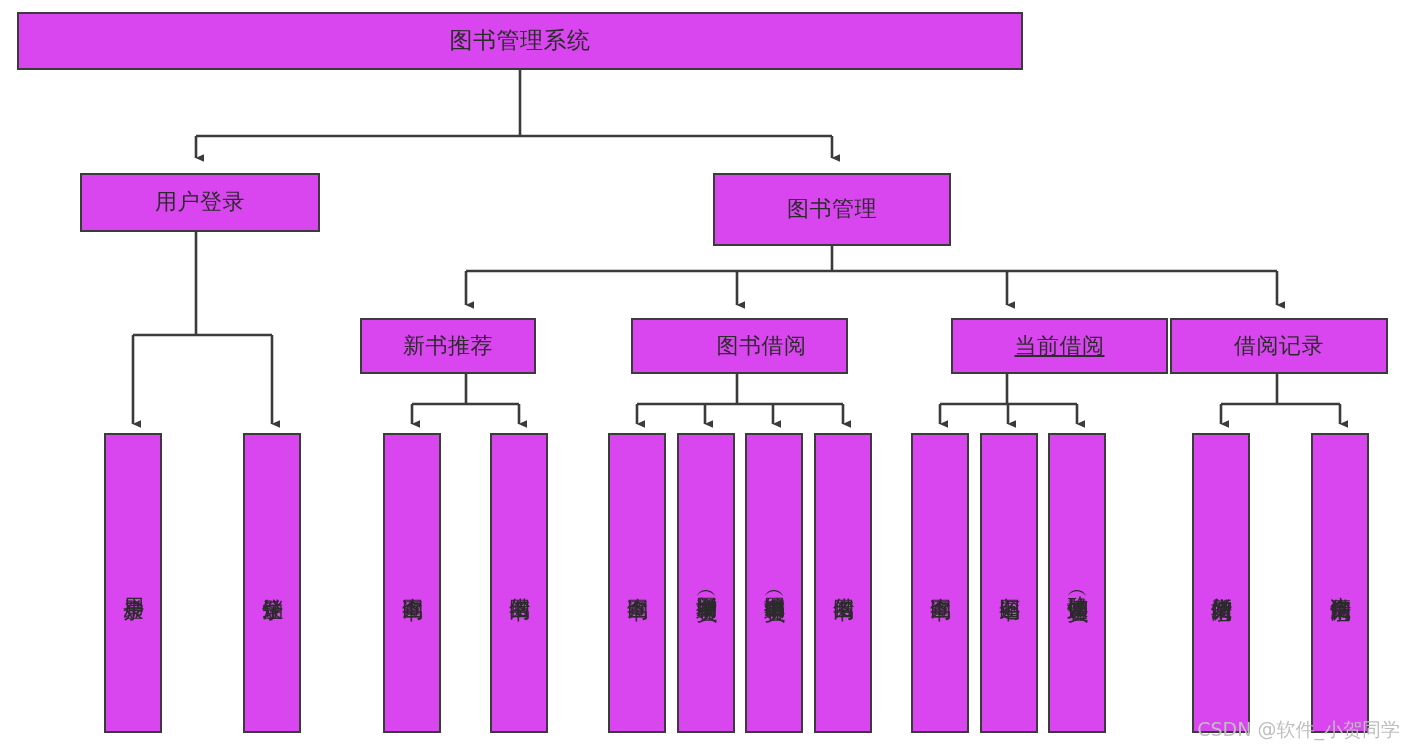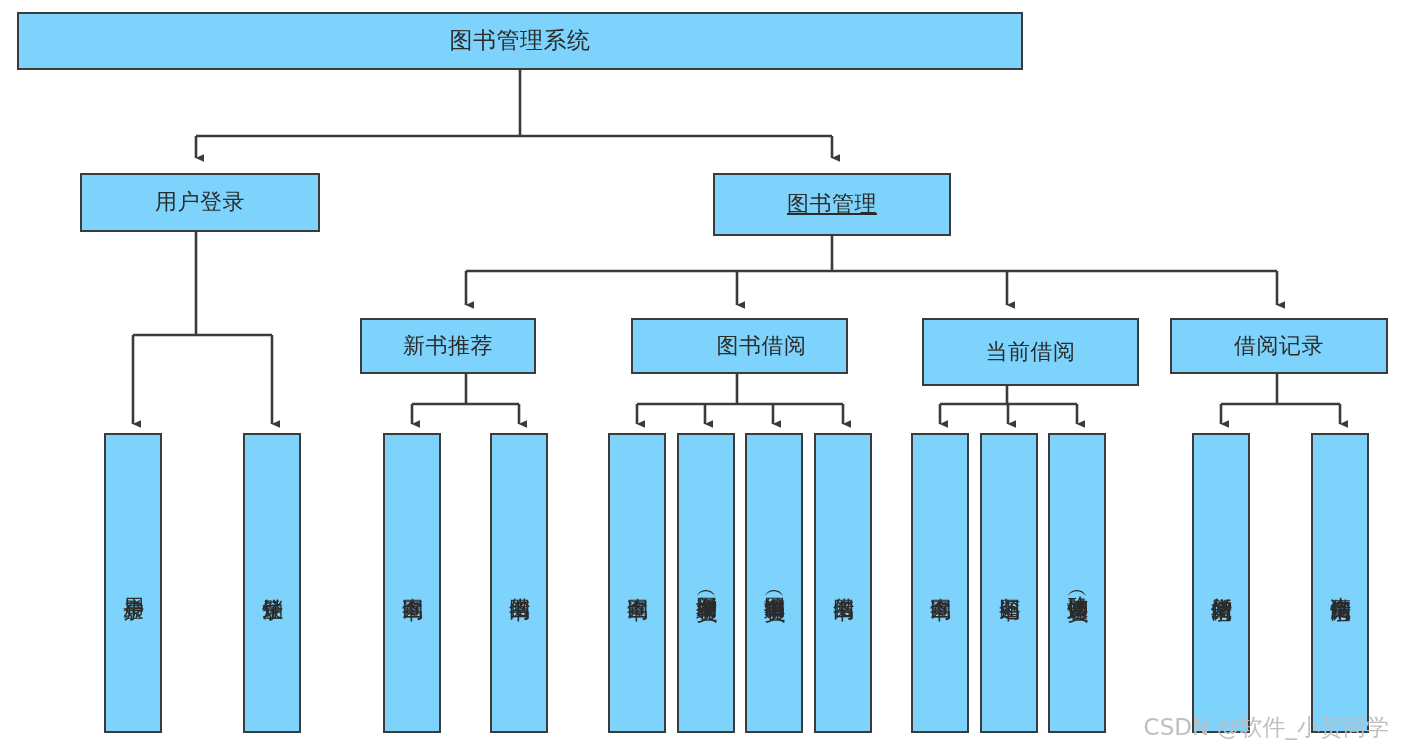--- a/index.html
+++ b/index.html
@@ -22,21 +22,21 @@
   #edge-layer {
     position: absolute;
     left: 0;
     top: 0;
     width: 1405px;
     height: 747px;
   }
   .node {
     position: absolute;
     box-sizing: border-box;
-    background: #7dd3fc;
+    background: #d946ef;
     border: 2px solid #3b3b3b;
     display: flex;
     align-items: center;
     justify-content: center;
     color: #2b2b2b;
   }
   .node-h {
     font-size: 22px;
     letter-spacing: 0.5px;
     line-height: 1.1;
@@ -54,23 +54,23 @@
     align-items: center;
     justify-content: center;
     text-align: center;
     padding: 4px 0;
   }
   .node-label {
     display: block;
   }
   #watermark {
     position: absolute;
-    right: 16px;
+    right: 5px;
     bottom: 4px;
-    font-size: 23px;
+    font-size: 19px;
     color: #bfbfbf;
     white-space: nowrap;
     font-family: "DejaVu Sans", "Liberation Sans", sans-serif;
     pointer-events: none;
   }
 </style>
 </head>
 <body>
 
 <div id="diagram-root">
@@ -125,31 +125,31 @@
     </g>
   </svg>
 
   <div class="node node-h node-root" style="left:17px; top:12px; width:1006px; height:58px;">
     <span class="node-label">图书管理系统</span>
   </div>
 
   <div class="node node-h" style="left:80px; top:173px; width:240px; height:59px;">
     <span class="node-label">用户登录</span>
   </div>
-  <div class="node node-h" style="left:713px; top:173px; width:238px; height:63px;text-decoration:underline;">
+  <div class="node node-h" style="left:713px; top:173px; width:238px; height:73px;">
     <span class="node-label">图书管理</span>
   </div>
 
   <div class="node node-h" style="left:360px; top:318px; width:176px; height:56px;">
     <span class="node-label">新书推荐</span>
   </div>
   <div class="node node-h" style="left:631px; top:318px; width:217px; height:56px;padding-left:44px;">
     <span class="node-label">图书借阅</span>
   </div>
-  <div class="node node-h" style="left:922px; top:318px; width:217px; height:68px;">
+  <div class="node node-h" style="left:951px; top:318px; width:217px; height:56px;text-decoration:underline;">
     <span class="node-label">当前借阅</span>
   </div>
   <div class="node node-h" style="left:1170px; top:318px; width:218px; height:56px;">
     <span class="node-label">借阅记录</span>
   </div>
 
   <div class="node node-v" style="left:104px; top:433px; width:58px; height:300px;">
     <span class="node-label">用户登录</span>
   </div>
   <div class="node node-v" style="left:243px; top:433px; width:58px; height:300px;">

